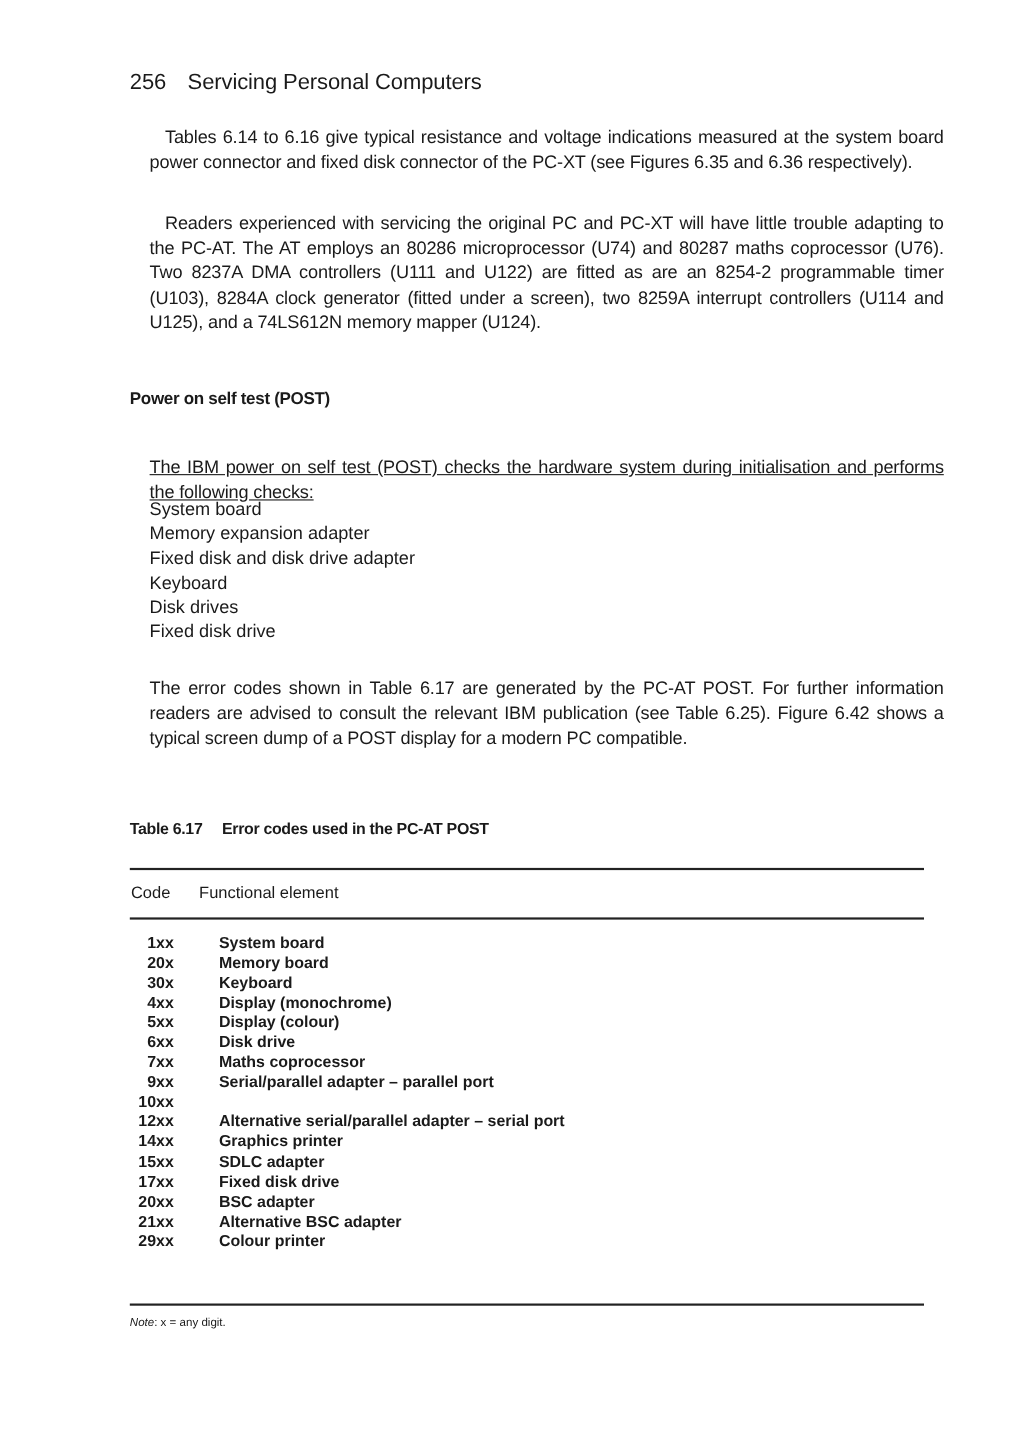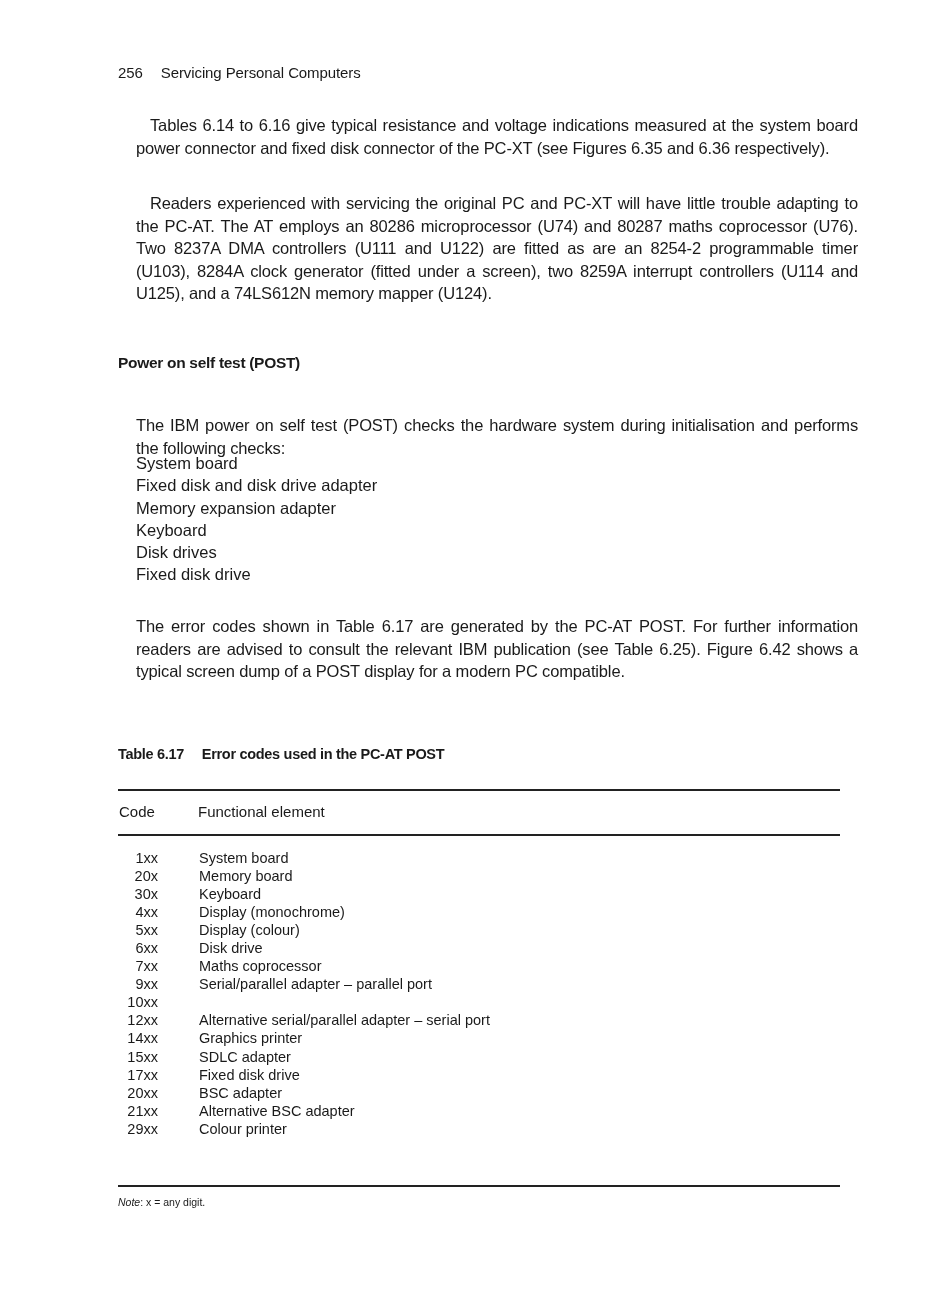--- a/index.html
+++ b/index.html
@@ -3,21 +3,21 @@
   <meta charset="utf-8">
   <style>
     html, body { margin: 0; padding: 0; background: #ffffff; }
     body {
       width: 935px; height: 1310px; position: relative; overflow: hidden;
       font-family: "Liberation Sans", sans-serif; color: #1a1a1a;
     }
     .page { position: absolute; left: 0; top: 0; width: 935px; height: 1310px; }
     .running-head {
       position: absolute; left: 118px; top: 64px;
-      font-size: 15px; letter-spacing: -0.1px;
+      font-size: 20px; letter-spacing: -0.1px;
     }
     .running-head .pno { margin-right: 14px; }
     .para {
       position: absolute; left: 118px; width: 722px;
       font-size: 16.5px; line-height: 22.5px; text-align: justify; margin: 18px;
       letter-spacing: -0.15px;
     }
     .para .indent { display: inline-block; width: 14px; }
     .section-heading {
       position: absolute; left: 118px; top: 354px;
@@ -31,21 +31,21 @@
       position: absolute; left: 118px; top: 746px; font-size: 14.5px; font-weight: bold; letter-spacing: -0.3px;
     }
     .table-caption .num { margin-right: 14px; }
     .rule { position: absolute; left: 118px; width: 722px; height: 2px; background: #222; }
     .th {
       position: absolute; top: 803px; font-size: 15px;
     }
     .rows {
       position: absolute; left: 118px; top: 849px; font-size: 14.5px; line-height: 18.05px;
     }
-    .row { display: flex; height: 18.05px; }
+    .row { display: flex; height: 18.05px; font-weight: bold; }
     .row .code { width: 40px; text-align: right; }
     .row .elem { margin-left: 41px; }
     .note {
       position: absolute; left: 118px; top: 1196px; font-size: 10.5px;
     }
     .note em { }
   </style>
 </head>
 <body>
 
@@ -55,41 +55,41 @@
     <span class="pno">256</span>
     <span>Servicing Personal Computers</span>
   </div>
 
   <p class="para" style="top:96px;"><span class="indent"></span><span>Tables 6.14 to 6.16 give typical resistance and voltage indications measured at the system board power connector and fixed disk connector of the PC-XT (see Figures 6.35 and 6.36 respectively).</span></p>
 
   <p class="para" style="top:174px;"><span class="indent"></span><span>Readers experienced with servicing the original PC and PC-XT will have little trouble adapting to the PC-AT. The AT employs an 80286 microprocessor (U74) and 80287 maths coprocessor (U76). Two 8237A DMA controllers (U111 and U122) are fitted as are an 8254-2 programmable timer (U103), 8284A clock generator (fitted under a screen), two 8259A interrupt controllers (U114 and U125), and a 74LS612N memory mapper (U124).</span></p>
 
   <h2 class="section-heading">Power on self test (POST)</h2>
 
-  <p class="para" style="top:396px;">The IBM power on self test (POST) checks the hardware system during initialisation and performs the following checks:</p>
+  <p class="para" style="top:396px;text-decoration:underline;">The IBM power on self test (POST) checks the hardware system during initialisation and performs the following checks:</p>
 
   <ul class="check-list">
     <li>System board</li>
+    <li>Memory expansion adapter</li>
     <li>Fixed disk and disk drive adapter</li>
-    <li>Memory expansion adapter</li>
     <li>Keyboard</li>
     <li>Disk drives</li>
     <li>Fixed disk drive</li>
   </ul>
 
   <p class="para" style="top:597px;">The error codes shown in Table 6.17 are generated by the PC-AT POST. For further information readers are advised to consult the relevant IBM publication (see Table 6.25). Figure 6.42 shows a typical screen dump of a POST display for a modern PC compatible.</p>
 
   <div class="table-caption">
     <span class="num">Table 6.17</span>
     <span>Error codes used in the PC-AT POST</span>
   </div>
 
   <div class="rule" style="top:789px;"></div>
   <div class="th" style="left:119px;">Code</div>
-  <div class="th" style="left:198px;">Functional element</div>
+  <div class="th" style="left:181px;">Functional element</div>
   <div class="rule" style="top:834px;"></div>
 
   <div class="rows">
     <div class="row">
         <span class="code">1xx</span>
         <span class="elem">System board</span>
       </div>
     <div class="row">
         <span class="code">20x</span>
         <span class="elem">Memory board</span>

